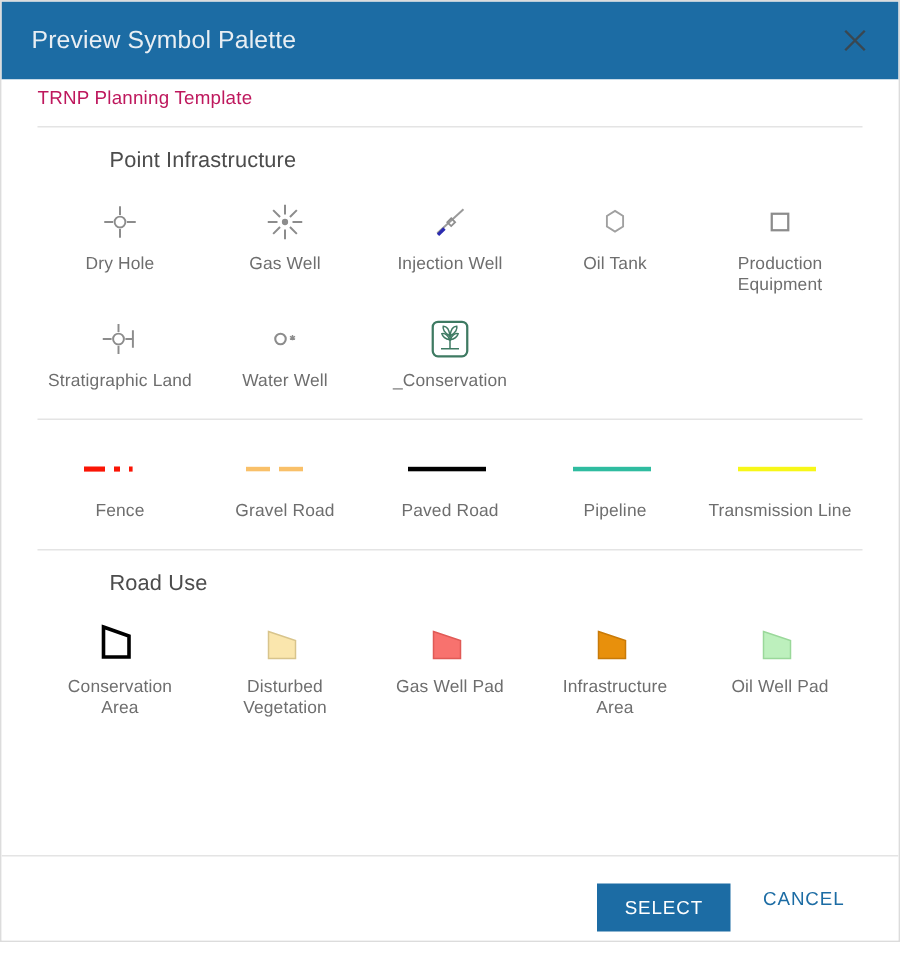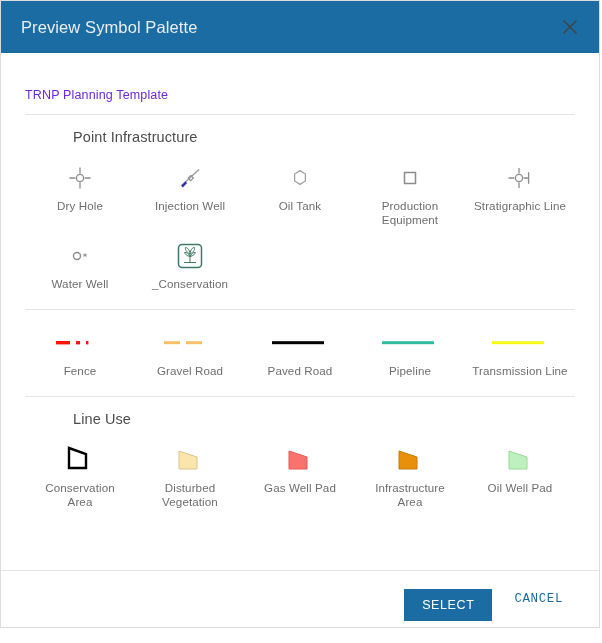--- a/index.html
+++ b/index.html
@@ -50,23 +50,23 @@
   }
   .close-btn svg { display: block; }
   
   .dialog-body {
     flex: 1 1 auto;
     overflow: hidden;
     padding: 0;
     background: #ffffff;
   }
   .template-name {
-    color: #6d28d9;
+    color: #be185d;
     font-size: 12.5px;
-    padding: 35px 0 0 24px;
+    padding: 5px 0 0 24px;
     letter-spacing: 0.15px;
   }
   .section {
     padding: 0 24px;
   }
   .section-divider {
     height: 1px;
     background: #e4e4e4;
     margin: 12px 24px 0 24px;
   }
@@ -124,21 +124,21 @@
     font-size: 12.5px;
     letter-spacing: 0.6px;
     padding: 9px 18px;
     cursor: pointer;
     margin-top: 12px;
   }
   .btn-link {
     background: transparent;
     color: #1c6ca4;
     border: none;
-    font-family: Liberation Mono, monospace;
+    font-family: Liberation Sans, sans-serif;
     font-size: 12.5px;
     letter-spacing: 0.6px;
     padding: 9px 14px;
     cursor: pointer;
   }
 </style>
 </head>
 <body>
 
 <div class="dialog">
@@ -163,20 +163,32 @@
               <div class="symbol-art">
                 <svg width="30" height="30" viewBox="0 0 30 30">
         <circle cx="15" cy="15" r="3.6" fill="none" stroke="#8c8c8c" stroke-width="1.3"></circle>
         <path d="M15 4.5V10.4 M15 19.6V25.5 M4.5 15H10.4 M19.6 15H25.5" stroke="#8c8c8c" stroke-width="1.3"></path>
                 </svg>
               </div>
               <div class="symbol-label">Dry Hole</div>
             </div>
             <div class="symbol-cell">
               <div class="symbol-art">
+                <svg width="30" height="30" viewBox="0 0 30 30">
+        <circle cx="15" cy="15" r="2.1" fill="#8c8c8c"></circle>
+        <g stroke="#8c8c8c" stroke-width="1.35">
+          <path d="M15 3.5V10 M15 20V26.5 M3.5 15H10 M20 15H26.5"></path>
+          <path d="M7.1 7.1l4.6 4.6 M18.3 18.3l4.6 4.6 M22.9 7.1l-4.6 4.6 M11.7 18.3l-4.6 4.6"></path>
+        </g>
+                </svg>
+              </div>
+              <div class="symbol-label">Gas Well</div>
+            </div>
+            <div class="symbol-cell">
+              <div class="symbol-art">
                 <svg width="34" height="30" viewBox="0 0 34 30">
         <path d="M8.5 22.5 L26 6.5" stroke="#9a9a9a" stroke-width="1.3" fill="none"></path>
         <path d="M17.8 12.5 l2.6 2.6 -2.6 2.6 -2.6 -2.6 z" fill="none" stroke="#8f8f8f" stroke-width="1.2"></path>
         <path d="M8.2 22.8 l4.3 -4.3 1.6 1.6 -4.3 4.3 z" fill="#2b2bb0"></path>
                 </svg>
               </div>
               <div class="symbol-label">Injection Well</div>
             </div>
             <div class="symbol-cell">
               <div class="symbol-art">
@@ -195,21 +207,21 @@
               <div class="symbol-label">Production Equipment</div>
             </div>
             <div class="symbol-cell">
               <div class="symbol-art">
                 <svg width="34" height="30" viewBox="0 0 34 30">
         <circle cx="16" cy="15" r="3.6" fill="none" stroke="#8c8c8c" stroke-width="1.3"></circle>
         <path d="M16 5V10.4 M16 19.6V25 M5.5 15H11.4 M20.6 15H25" stroke="#8c8c8c" stroke-width="1.3"></path>
         <path d="M25.6 9.2V20.8" stroke="#8c8c8c" stroke-width="1.3"></path>
                 </svg>
               </div>
-              <div class="symbol-label">Stratigraphic Line</div>
+              <div class="symbol-label">Stratigraphic Land</div>
             </div>
             <div class="symbol-cell">
               <div class="symbol-art">
                 <svg width="34" height="30" viewBox="0 0 34 30">
         <circle cx="14" cy="15" r="3.5" fill="none" stroke="#8c8c8c" stroke-width="1.4"></circle>
         <g stroke="#8c8c8c" stroke-width="0.95">
           <path d="M22 12.4v3.4 M20.3 13.2l3.4 2 M23.7 13.2l-3.4 2"></path>
         </g>
                 </svg>
               </div>
@@ -276,21 +288,21 @@
                 <svg width="60" height="14" viewBox="0 0 60 14">
         <rect x="2" y="5.2" width="52" height="3" fill="#f7f718"></rect>
                 </svg>
               </div>
               <div class="symbol-label">Transmission Line</div>
             </div>
           </div>
         </div>
         <div class="section-divider"></div>
         <div class="section">
-          <div class="section-title">Line Use</div>
+          <div class="section-title">Road Use</div>
           <div class="symbol-grid">
             <div class="symbol-cell">
               <div class="symbol-art">
                 <svg width="40" height="34" viewBox="0 0 40 34">
         <polygon points="9,5 26,11 26,25 9,25" fill="none" stroke="#000000" stroke-width="2.4"></polygon>
                 </svg>
               </div>
               <div class="symbol-label">Conservation Area</div>
             </div>
             <div class="symbol-cell">

